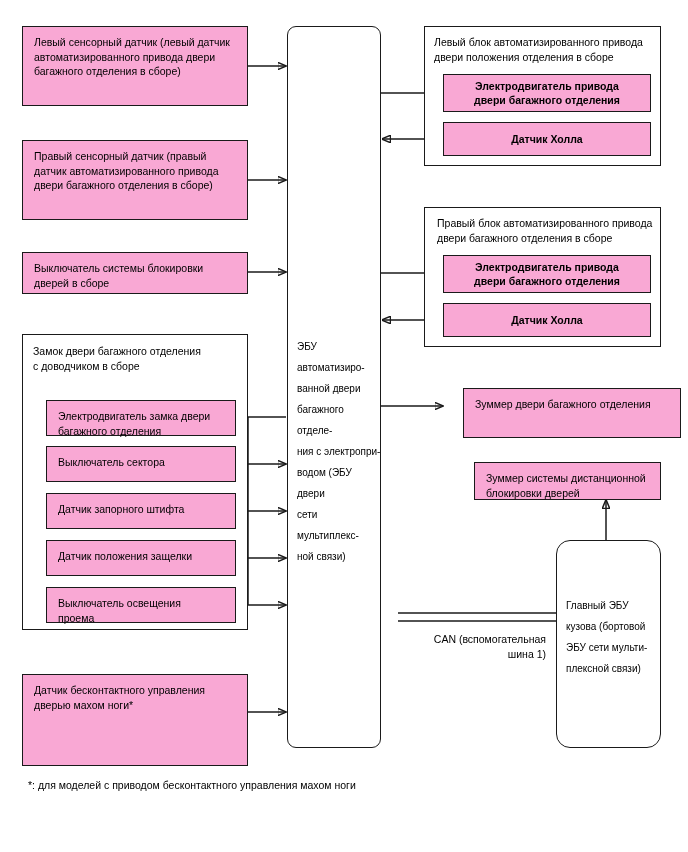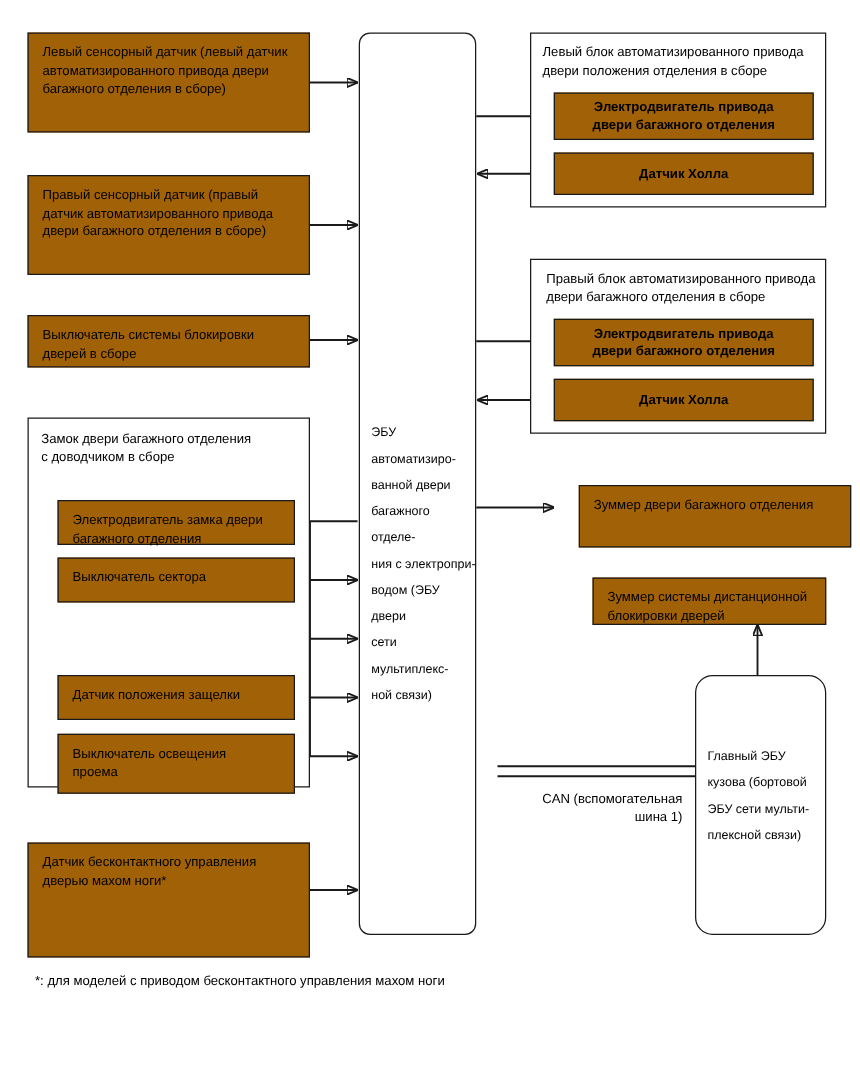--- a/index.html
+++ b/index.html
@@ -15,21 +15,21 @@
     position: relative;
     width: 688px;
     height: 852px;
     background: #ffffff;
     overflow: hidden;
   }
   .box {
     position: absolute;
     box-sizing: border-box;
     border: 1.6px solid #1a1a1a;
-    background: #a16207;
+    background: #f9a8d4;
     font-size: 10.5px;
     line-height: 14.5px;
     color: #000;
     white-space: pre-line;
   }
   .box.pad {
     padding: 8px 9px 6px 11px;
   }
   .box.center {
     display: flex;
@@ -174,22 +174,23 @@
   <div class="box pad" style="left:22px; top:252px; width:226px; height:42px;">Выключатель системы блокировки
 дверей в сборе</div>
 
   <div class="group" style="left:22px; top:334px; width:226px; height:296px;"></div>
   <div class="group-title" style="left:33px; top:344px; width:206px;">Замок двери багажного отделения
 с доводчиком в сборе</div>
 
   <div class="box pad" style="left:46px; top:400px; width:190px; height:36px;">Электродвигатель замка двери
 багажного отделения</div>
   <div class="box pad" style="left:46px; top:446px; width:190px; height:36px;">Выключатель сектора</div>
+  <div class="box pad" style="left:46px; top:493px; width:190px; height:36px;">Датчик запорного штифта</div>
   <div class="box pad" style="left:46px; top:540px; width:190px; height:36px;">Датчик положения защелки</div>
-  <div class="box pad" style="left:46px; top:587px; width:190px; height:48px;">Выключатель освещения
+  <div class="box pad" style="left:46px; top:587px; width:190px; height:36px;">Выключатель освещения
 проема</div>
 
   <div class="box pad" style="left:22px; top:674px; width:226px; height:92px;">Датчик бесконтактного управления
 дверью махом ноги*</div>
 
   <div class="group" style="left:424px; top:26px; width:237px; height:140px;"></div>
   <div class="group-title" style="left:434px; top:35px; width:220px;">Левый блок автоматизированного привода
 двери положения отделения в сборе</div>
   <div class="box center" style="left:443px; top:74px; width:208px; height:38px;">Электродвигатель привода
 двери багажного отделения</div>

